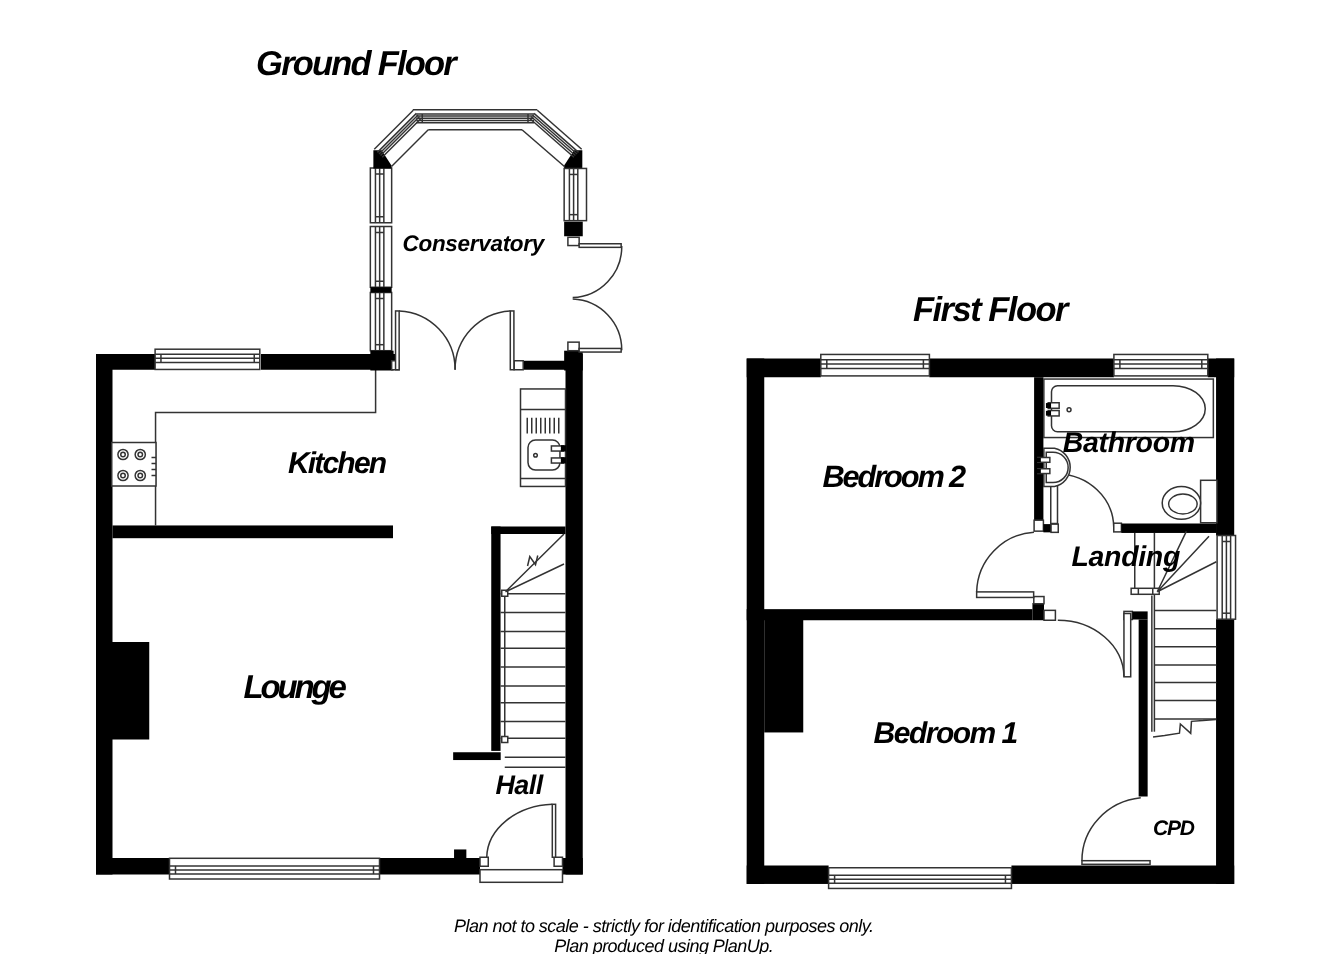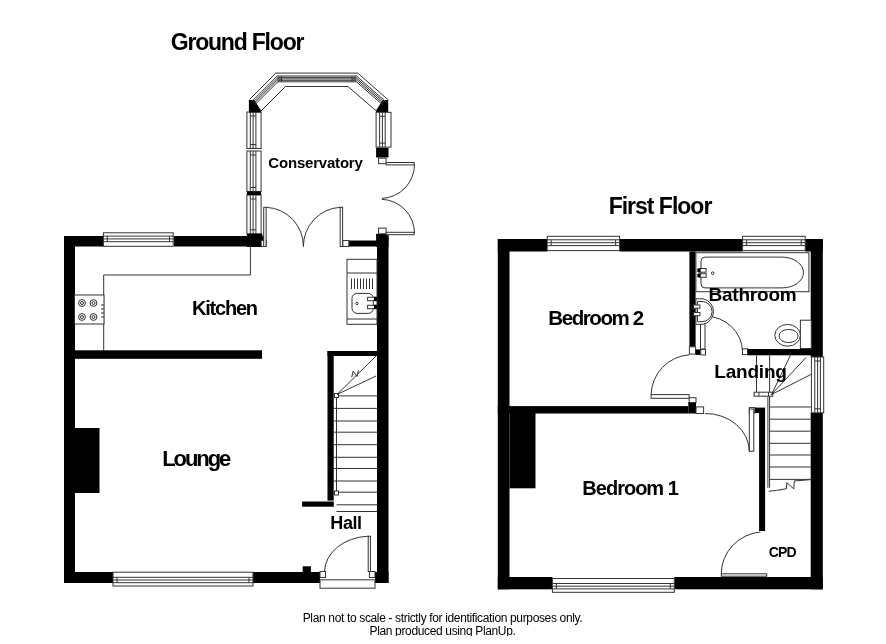--- a/index.html
+++ b/index.html
@@ -1,16 +1,16 @@
 <!DOCTYPE html>
 <html><head>
 <meta charset="utf-8">
 <style>
   html,body{margin:0;padding:0;background:#fff;}
-  .wrap{position:relative;width:886px;height:636px;font-family:"Liberation Sans", sans-serif;}
+  .wrap{position:relative;width:886px;height:636px;font-family:"Liberation Sans", sans-serif;font-style:italic;}
   svg{position:absolute;top:0;left:0;}
   text{font-family:"Liberation Sans", sans-serif;fill:#000;}
   .rm{font-weight:bold;}
 </style>
 </head>
 <body>
 <div class="wrap">
 <svg width="886" height="644" viewBox="0 0 886 644">
 
   <rect x="0" y="0" width="886" height="644" fill="#ffffff"></rect>

